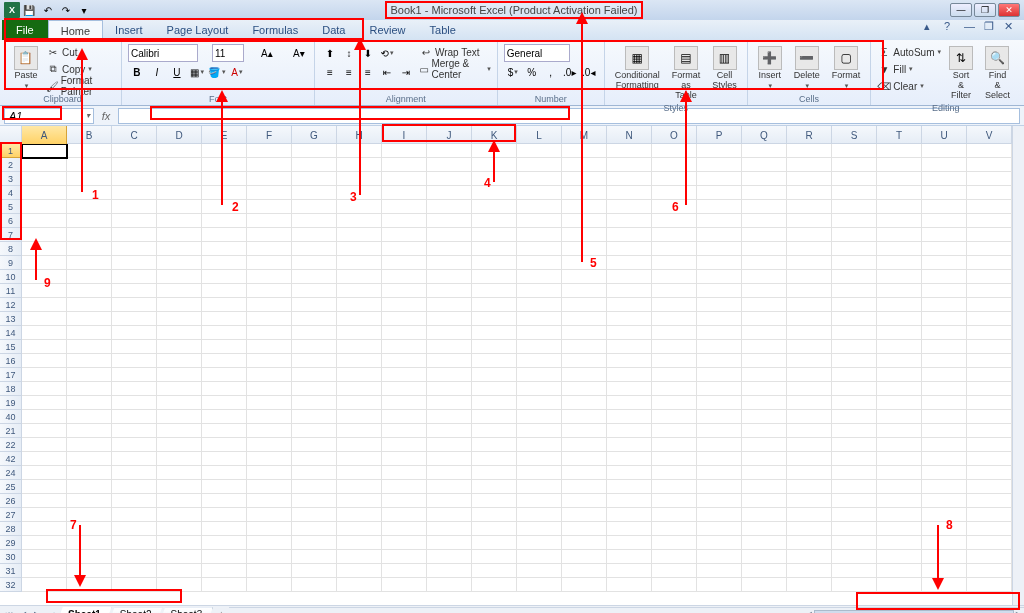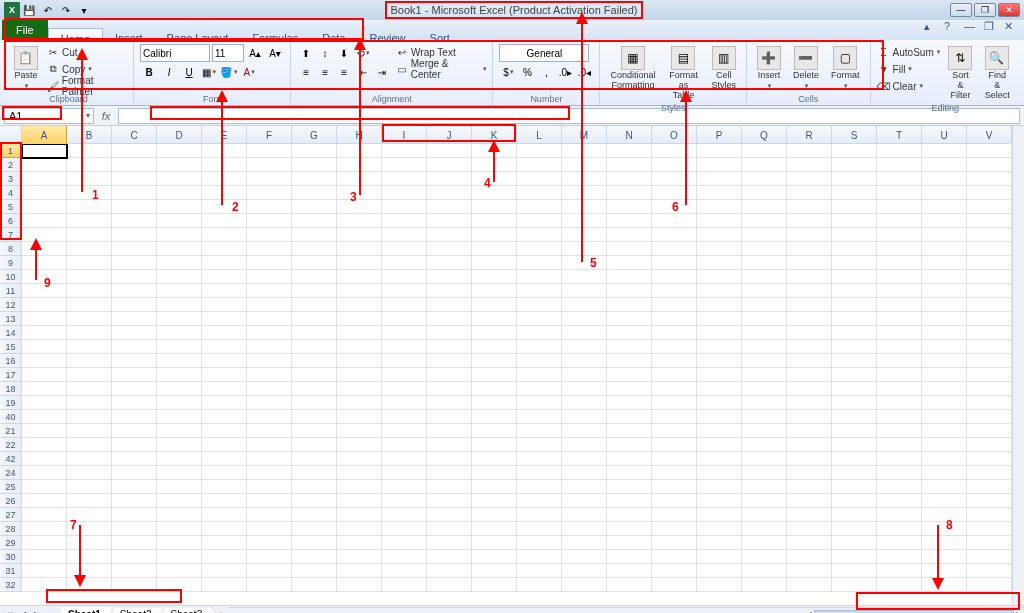--- a/index.html
+++ b/index.html
@@ -12,21 +12,21 @@
 .excel-logo { width: 16px; height: 16px; background: #217346; color: #fff; font-size: 9px; font-weight: bold; display: flex; align-items: center; justify-content: center; border-radius: 1px; }
 .title-text { position: absolute; left: 4px; right: 0; text-align: center; font-size: 11px; color: #444; pointer-events: none; }
 .title-highlight { border: 2px solid #ff0000; padding: 1px 4px; background: rgba(255,255,255,0.3); }
 .win-controls { margin-left: auto; display: flex; gap: 2px; padding-right: 4px; }
 .win-btn { width: 22px; height: 14px; display: flex; align-items: center; justify-content: center; font-size: 9px; cursor: pointer; border: 1px solid #789; background: linear-gradient(#eef,#cde); border-radius: 2px; }
 .win-close { background: linear-gradient(#f77,#d33); color: #fff; }
 
 
 .ribbon-tabs { height: 20px; background: linear-gradient(to bottom,#e9f0f8,#d4e3f3); display: flex; align-items: flex-start; padding-left: 2px; position: relative; }
 .file-tab { background: #156b11; color: #fff; height: 20px; padding: 0 14px; font-size: 11px; display: flex; align-items: center; cursor: pointer; }
-.rtab { height: 20px; padding: 4px 12px; font-size: 11px; color: #2b4f81; display: flex; align-items: center; cursor: pointer; margin-top: 8px; }
+.rtab { height: 20px; padding: 4px 12px; font-size: 11px; color: #2b4f81; display: flex; align-items: center; cursor: pointer; }
 .rtab.active { background: #f6f9fd; border: 1px solid #a6bfde; border-bottom: none; color: #3b3b3b; }
 .ribbon-right { margin-left: auto; display: flex; gap: 6px; padding-right: 6px; align-items: center; }
 .ribbon-right span { width: 14px; height: 14px; font-size: 11px; color: #3a5a8a; cursor: pointer; }
 
 
 .ribbon { height: 66px; background: linear-gradient(#f6f9fd,#e6eefb); border-bottom: 1px solid #9fb6d4; display: flex; padding: 2px 4px 0 4px; position: relative; }
 .rgroup { border-right: 1px solid #c5d4e8; padding: 0 6px; display: flex; flex-direction: column; position: relative; }
 .rgroup-body { flex: 1; display: flex; gap: 4px; align-items: flex-start; padding-top: 2px; }
 .rgroup-label { font-size: 9px; color: #5a6f8a; text-align: center; padding-bottom: 1px; }
 .big-btn { display: flex; flex-direction: column; align-items: center; gap: 1px; padding: 2px 4px; cursor: pointer; }
@@ -35,21 +35,21 @@
 .small-row { display: flex; align-items: center; gap: 2px; font-size: 10px; color: #333; cursor: pointer; height: 16px; }
 .small-row .ic { width: 14px; height: 14px; display: flex; align-items: center; justify-content: center; font-size: 10px; }
 .stack { display: flex; flex-direction: column; gap: 1px; }
 .font-select { width: 70px; height: 18px; font-size: 10px; border: 1px solid #aac; background: #fff; padding: 0 2px; }
 .size-select { width: 32px; height: 18px; font-size: 10px; border: 1px solid #aac; background: #fff; padding: 0 2px; }
 .mini-btn { width: 18px; height: 18px; border: 1px solid transparent; display: flex; align-items: center; justify-content: center; font-size: 10px; cursor: pointer; }
 .drop-arrow { font-size: 7px; color: #555; margin-left: 1px; }
 
 
 .formula-bar { height: 20px; background: #eef3fa; border-bottom: 1px solid #c0d1e6; display: flex; align-items: center; padding: 0 4px; gap: 4px; }
-.name-box { width: 90px; height: 16px; border: 1px solid #a6bfde; background: #fff; font-size: 11px; display: flex; align-items: center; padding: 0 4px; position: relative; }
+.name-box { width: 90px; height: 16px; border: 1px solid #a6bfde; background: #fff; font-size: 11px; display: flex; align-items: center; padding: 0 4px; position: relative; font-style: italic; }
 .name-box::after { content: "▾"; position: absolute; right: 3px; font-size: 8px; color: #666; }
 .fx-label { font-size: 11px; font-style: italic; color: #666; width: 16px; text-align: center; }
 .formula-input { flex: 1; height: 16px; border: 1px solid #a6bfde; background: #fff; font-size: 11px; padding: 0 4px; }
 
 
 .grid-area { position: relative; display: flex; height: 479px; }
 .col-headers { height: 18px; display: flex; border-bottom: 1px solid #ccd6e4; background: linear-gradient(#f5f8fc,#e6edf6); }
 .corner { width: 22px; height: 18px; border-right: 1px solid #ccd6e4; border-bottom: 1px solid #ccd6e4; background: linear-gradient(#f5f8fc,#e6edf6); cursor: pointer; }
 .col-h { width: 45px; height: 18px; border-right: 1px solid #ccd6e4; font-size: 10px; color: #3f587c; display: flex; align-items: center; justify-content: center; cursor: pointer; }
 .col-h.sel { background: linear-gradient(#ffe8a6,#ffd266); border-right-color: #d6a338; }
@@ -99,21 +99,21 @@
 </div>
 
 <div class="ribbon-tabs">
   <div class="file-tab">File</div>
   <div class="rtab active">Home</div>
   <div class="rtab">Insert</div>
   <div class="rtab">Page Layout</div>
   <div class="rtab">Formulas</div>
   <div class="rtab">Data</div>
   <div class="rtab">Review</div>
-  <div class="rtab">Sort</div>
+  <div class="rtab">Table</div>
   <div class="ribbon-right">
     <span>▴</span>
     <span>?</span>
     <span>—</span>
     <span>❐</span>
     <span>✕</span>
   </div>
 </div>
 
 <div class="ribbon">
@@ -140,21 +140,21 @@
             <span>Format Painter</span>
           </div>
       </div>
     </div>
     <div class="rgroup-label">Clipboard</div>
   </div>
 
   <div class="rgroup">
     <div class="rgroup-body">
       <div class="stack">
-        <div style="display:flex;gap:2px;">
+        <div style="display:flex;gap:14px;">
           <input class="font-select" value="Calibri" style="">
           <input class="size-select" value="11" style="">
           <div class="mini-btn">A▴</div>
           <div class="mini-btn">A▾</div>
         </div>
         <div style="display:flex;gap:2px;">
           <div class="mini-btn" style="font-weight:bold">B</div>
           <div class="mini-btn" style="font-style:italic">I</div>
           <div class="mini-btn" style="text-decoration:underline">U</div>
           <div class="mini-btn">▦<span class="drop-arrow">▾</span></div>
@@ -197,21 +197,21 @@
             <span class="drop-arrow">▾</span>
           </div>
       </div>
     </div>
     <div class="rgroup-label">Alignment</div>
   </div>
 
   <div class="rgroup">
     <div class="rgroup-body">
       <div class="stack">
-        <input class="font-select" style="width: 90px; text-align: center;" value="General">
+        <input class="font-select" style="width: 66px;" value="General">
         <div style="display:flex;gap:1px;">
           <div class="mini-btn">$<span class="drop-arrow">▾</span></div>
           <div class="mini-btn">%</div>
           <div class="mini-btn">,</div>
           <div class="mini-btn">.0▸</div>
           <div class="mini-btn">.0◂</div>
         </div>
       </div>
     </div>
     <div class="rgroup-label">Number</div>

